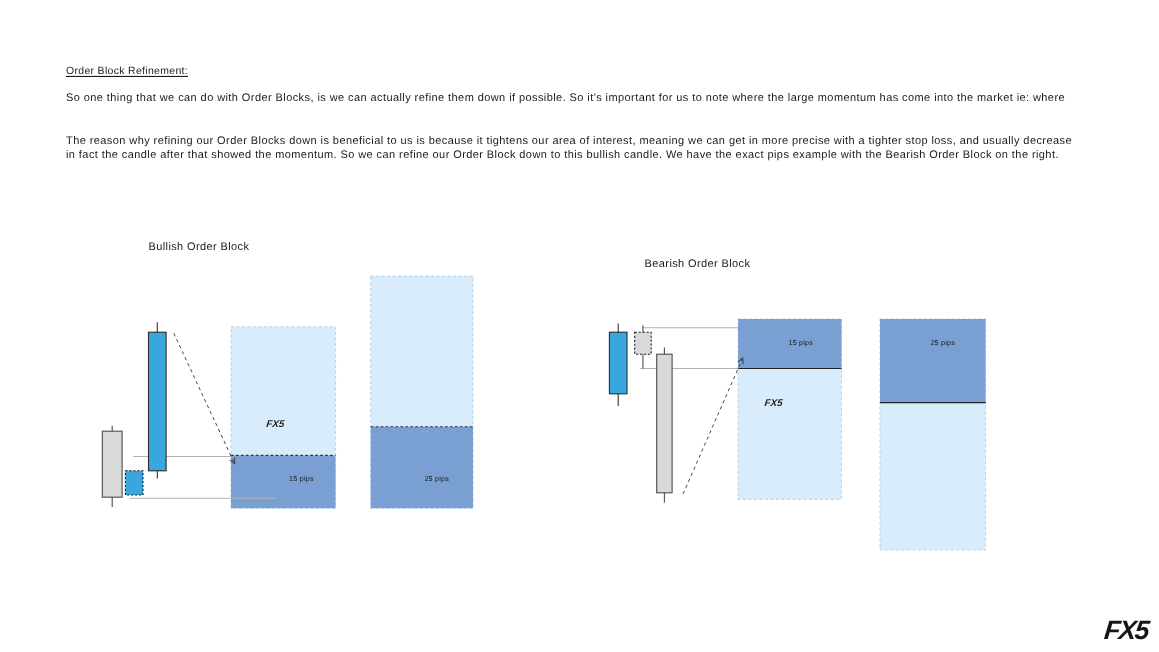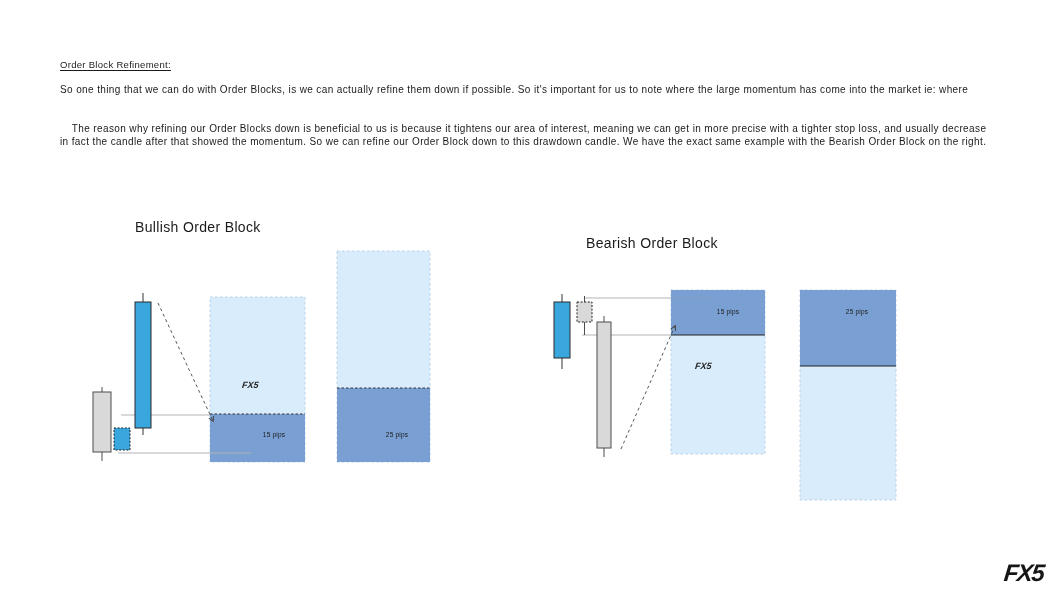--- a/index.html
+++ b/index.html
@@ -7,44 +7,44 @@
   .page { position:relative; width:1054px; height:593px; background:#ffffff; overflow:hidden; }
 
   .doc-title {
     position:absolute; left:60px; top:59px;
     font-size:9.5px; letter-spacing:0.3px;
     text-decoration:underline; text-underline-offset:2px;
   }
   .para { position:absolute; left:60px; }
   .para .line { white-space:nowrap; font-size:10px; letter-spacing:0.38px; line-height:12.9px; }
   #para1 { top:84px; }
-  #para2 { top:123px;text-align:right; }
+  #para2 { top:123px; }
 
-  .diagram-title { position:absolute; font-size:14px; letter-spacing:0.35px; }
+  .diagram-title { position:absolute; font-size:10px; letter-spacing:0.35px; }
   #bullish-title { left:135px; top:219px; }
   #bearish-title { left:586px; top:235px; }
 
   svg.scene { position:absolute; left:0; top:0; width:1054px; height:593px; }
 
   .brand-logo { position:absolute; left:1002px; top:557px; width:50px; height:32px; }
 </style>
 </head>
 <body>
 
 <div class="page">
 
   <div class="doc-title">Order Block Refinement:</div>
 
   <div class="para" id="para1">
     <div class="line">So one thing that we can do with Order Blocks, is we can actually refine them down if possible. So it's important for us to note where the large momentum has come into the market ie: where</div>
   </div>
 
   <div class="para" id="para2">
     <div class="line">The reason why refining our Order Blocks down is beneficial to us is because it tightens our area of interest, meaning we can get in more precise with a tighter stop loss, and usually decrease</div>
-    <div class="line">in fact the candle after that showed the momentum. So we can refine our Order Block down to this drawdown candle. We have the exact same example with the Bearish Order Block on the right.</div>
+    <div class="line">in fact the candle after that showed the momentum. So we can refine our Order Block down to this bullish candle. We have the exact pips example with the Bearish Order Block on the right.</div>
   </div>
 
   <div class="diagram-title" id="bullish-title">Bullish Order Block</div>
   <div class="diagram-title" id="bearish-title">Bearish Order Block</div>
 
   <svg class="scene" viewBox="0 0 1054 593">
     <defs>
       <marker id="arrow" viewBox="0 0 10 10" refX="8" refY="5" markerWidth="7" markerHeight="7" orient="auto-start-reverse">
         <path d="M1,1 L9,5 L1,9" fill="none" stroke="#444" stroke-width="1.6"></path>
       </marker>

